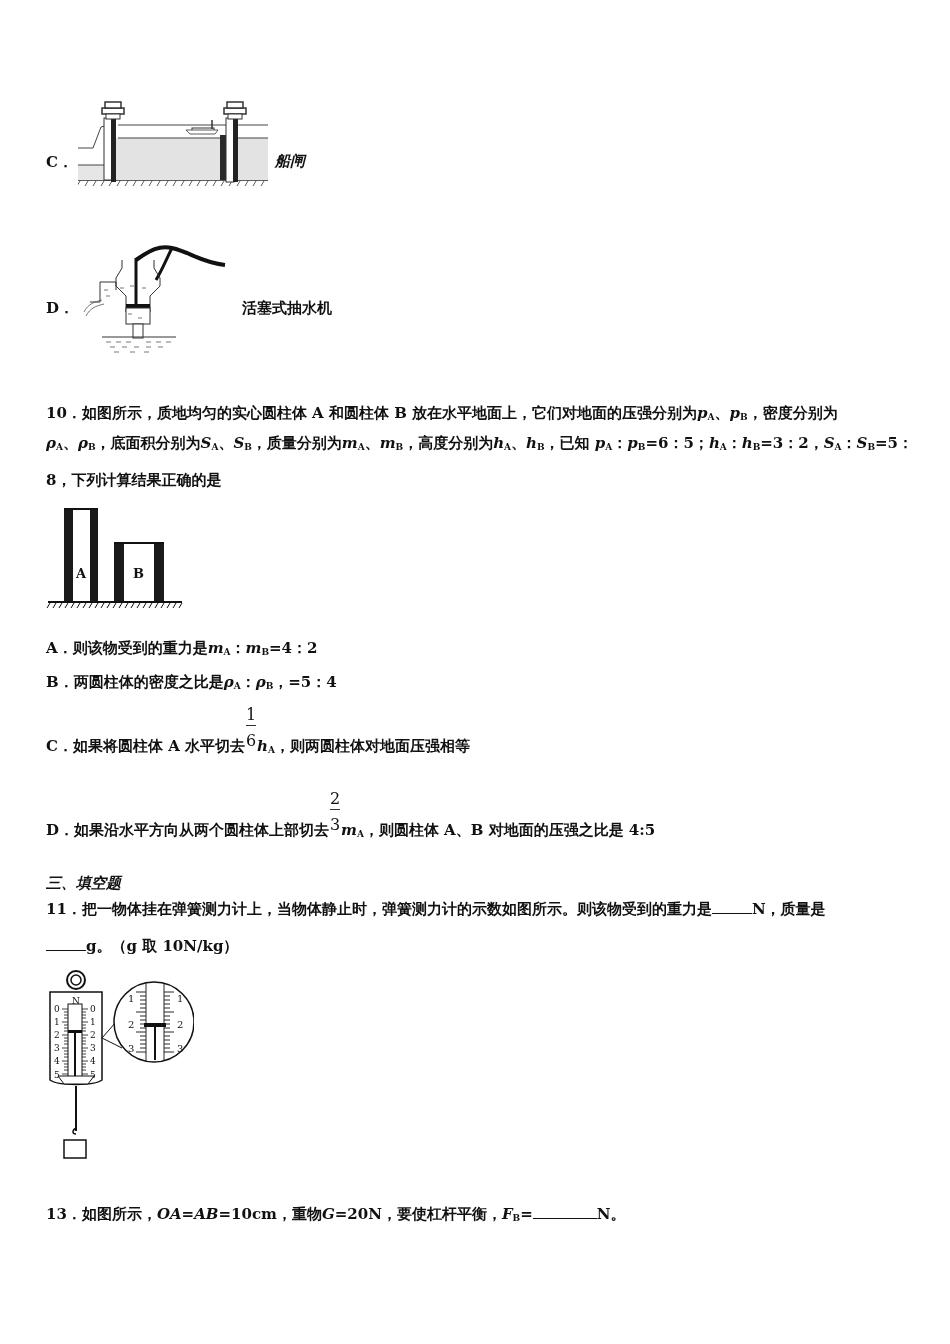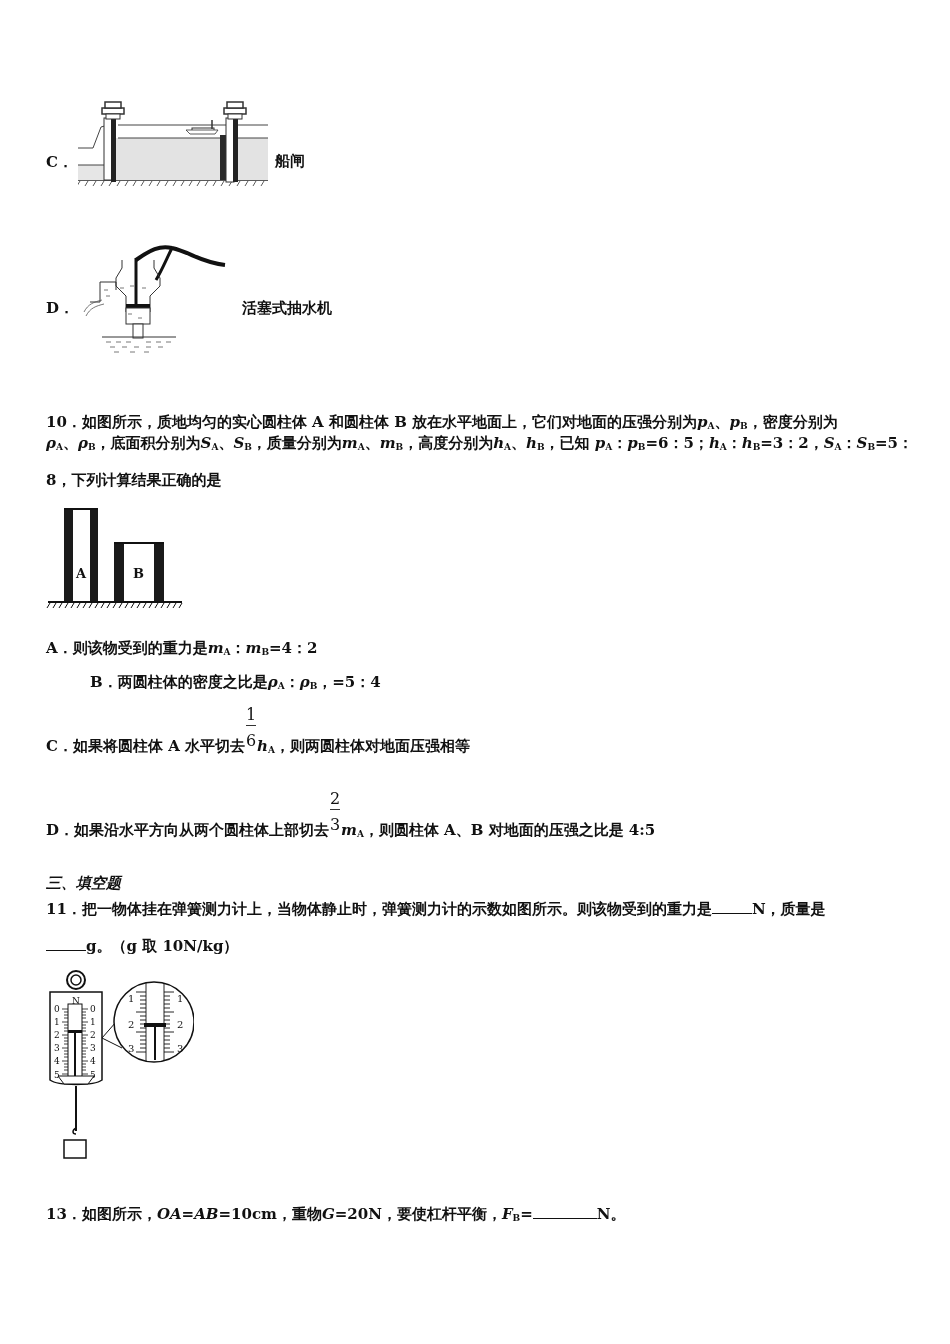--- a/index.html
+++ b/index.html
@@ -49,21 +49,21 @@
     <line x1="134" y1="20" x2="134" y2="29" stroke="#333" stroke-width="1.5"></line>
 
     <rect x="142" y="35" width="14" height="45" fill="#2a2a2a"></rect>
     <rect x="148" y="18" width="8" height="64" fill="#fff" stroke="#333" stroke-width="1"></rect>
     <rect x="155" y="18" width="5" height="64" fill="#222"></rect>
     <rect x="146" y="8" width="22" height="6" fill="#fff" stroke="#333" stroke-width="1.5"></rect>
     <rect x="149" y="2" width="16" height="6" fill="#fff" stroke="#333" stroke-width="1.5"></rect>
     <rect x="150" y="14" width="14" height="5" fill="#fff" stroke="#333" stroke-width="1"></rect>
   </svg>
 </div>
-<div class="abs txt" style="left:275px; top:151px;">船闸</div>
+<div class="abs txt" style="left:275px; top:151px;font-style:italic;">船闸</div>
 
 <div class="abs txt" style="left:46px; top:298px;">D．</div>
 <div class="abs" style="left:80px; top:240px;">
   <svg width="150" height="115" viewBox="0 0 150 115">
 
     <path d="M56 20 C70 10, 80 5, 92 8 C110 12, 120 22, 145 25" fill="none" stroke="#111" stroke-width="4"></path>
     <path d="M92 8 C86 20, 82 30, 76 40" fill="none" stroke="#111" stroke-width="3"></path>
 
     <line x1="56" y1="18" x2="56" y2="65" stroke="#111" stroke-width="3"></line>
 
@@ -80,21 +80,21 @@
 
     <line x1="22" y1="97" x2="96" y2="97" stroke="#333" stroke-width="1"></line>
     <g stroke="#555" stroke-width="0.8">
       <path d="M26 102 h5 M36 102 h5 M46 102 h5 M66 102 h5 M76 102 h5 M86 102 h5 M30 107 h5 M42 107 h5 M54 107 h5 M66 107 h5 M78 107 h5 M34 112 h5 M50 112 h5 M64 112 h5"></path>
       <path d="M40 48 h4 M50 46 h4 M62 48 h4 M48 74 h4 M58 78 h4 M24 50 h4 M26 56 h4"></path>
     </g>
   </svg>
 </div>
 <div class="abs txt" style="left:242px; top:298px;">活塞式抽水机</div>
 
-<div class="abs txt" style="left:46px; top:412px;">
+<div class="abs txt" style="left:46px; top:403px;">
   <span>10．</span><span>如图所示，质地均匀的实心圆柱体 A 和圆柱体 B 放在水平地面上，它们对地面的压强分别为</span><span class="it">p</span><sub class="s">A</sub><span>、</span><span class="it">p</span><sub class="s">B</sub><span>，密度分别为</span>
 </div>
 <div class="abs txt" style="left:46px; top:433px;">
   <span class="it">ρ</span><sub class="s">A</sub><span>、</span><span class="it">ρ</span><sub class="s">B</sub><span>，底面积分别为</span><span class="it">S</span><sub class="s">A</sub><span>、</span><span class="it">S</span><sub class="s">B</sub><span>，质量分别为</span><span class="it">m</span><sub class="s">A</sub><span>、</span><span class="it">m</span><sub class="s">B</sub><span>，高度分别为</span><span class="it">h</span><sub class="s">A</sub><span>、</span><span class="it">h</span><sub class="s">B</sub><span>，已知</span>
   <span class="it">p</span><sub class="s">A</sub><span>：</span><span class="it">p</span><sub class="s">B</sub><span>=6：5；</span><span class="it">h</span><sub class="s">A</sub><span>：</span><span class="it">h</span><sub class="s">B</sub><span>=3：2，</span><span class="it">S</span><sub class="s">A</sub><span>：</span><span class="it">S</span><sub class="s">B</sub><span>=5：</span>
 </div>
 <div class="abs txt" style="left:46px; top:470px;">8，下列计算结果正确的是</div>
 
 <div class="abs" style="left:44px; top:506px;">
   <svg width="142" height="106" viewBox="0 0 142 106">
@@ -114,21 +114,21 @@
     <line x1="4" y1="96" x2="138" y2="96" stroke="#111" stroke-width="2"></line>
     <g stroke="#111" stroke-width="1">
       <path d="M6 97 l-3 5 M12 97 l-3 5 M18 97 l-3 5 M24 97 l-3 5 M30 97 l-3 5 M36 97 l-3 5 M42 97 l-3 5 M48 97 l-3 5 M54 97 l-3 5 M60 97 l-3 5 M66 97 l-3 5 M72 97 l-3 5 M78 97 l-3 5 M84 97 l-3 5 M90 97 l-3 5 M96 97 l-3 5 M102 97 l-3 5 M108 97 l-3 5 M114 97 l-3 5 M120 97 l-3 5 M126 97 l-3 5 M132 97 l-3 5 M138 97 l-3 5"></path>
     </g>
   </svg>
 </div>
 
 <div class="abs txt" style="left:46px; top:638px;">
   <span>A．</span><span>则该物受到的重力是</span><span class="it">m</span><sub class="s">A</sub><span>：</span><span class="it">m</span><sub class="s">B</sub><span>=4：2</span>
 </div>
-<div class="abs txt" style="left:46px; top:672px;margin-left:44px;">
+<div class="abs txt" style="left:46px; top:672px;">
   <span>B．</span><span>两圆柱体的密度之比是</span><span class="it">ρ</span><sub class="s">A</sub><span>：</span><span class="it">ρ</span><sub class="s">B</sub><span>，=5：4</span>
 </div>
 <div class="abs txt" style="left:46px; top:731px;">
   <span>C．</span><span>如果将圆柱体 A 水平切去</span><span class="frac"><span class="num">1</span><span class="bar"></span><span class="den">6</span></span><span class="it">h</span><sub class="s">A</sub><span>，则两圆柱体对地面压强相等</span>
 </div>
 <div class="abs txt" style="left:46px; top:815px;">
   <span>D．</span><span>如果沿水平方向从两个圆柱体上部切去</span><span class="frac"><span class="num">2</span><span class="bar"></span><span class="den">3</span></span><span class="it">m</span><sub class="s">A</sub><span>，则圆柱体 A、B 对地面的压强之比是 4:5</span>
 </div>
 
 <div class="abs txt" style="left:46px; top:873px;font-style:italic;">三、填空题</div>

